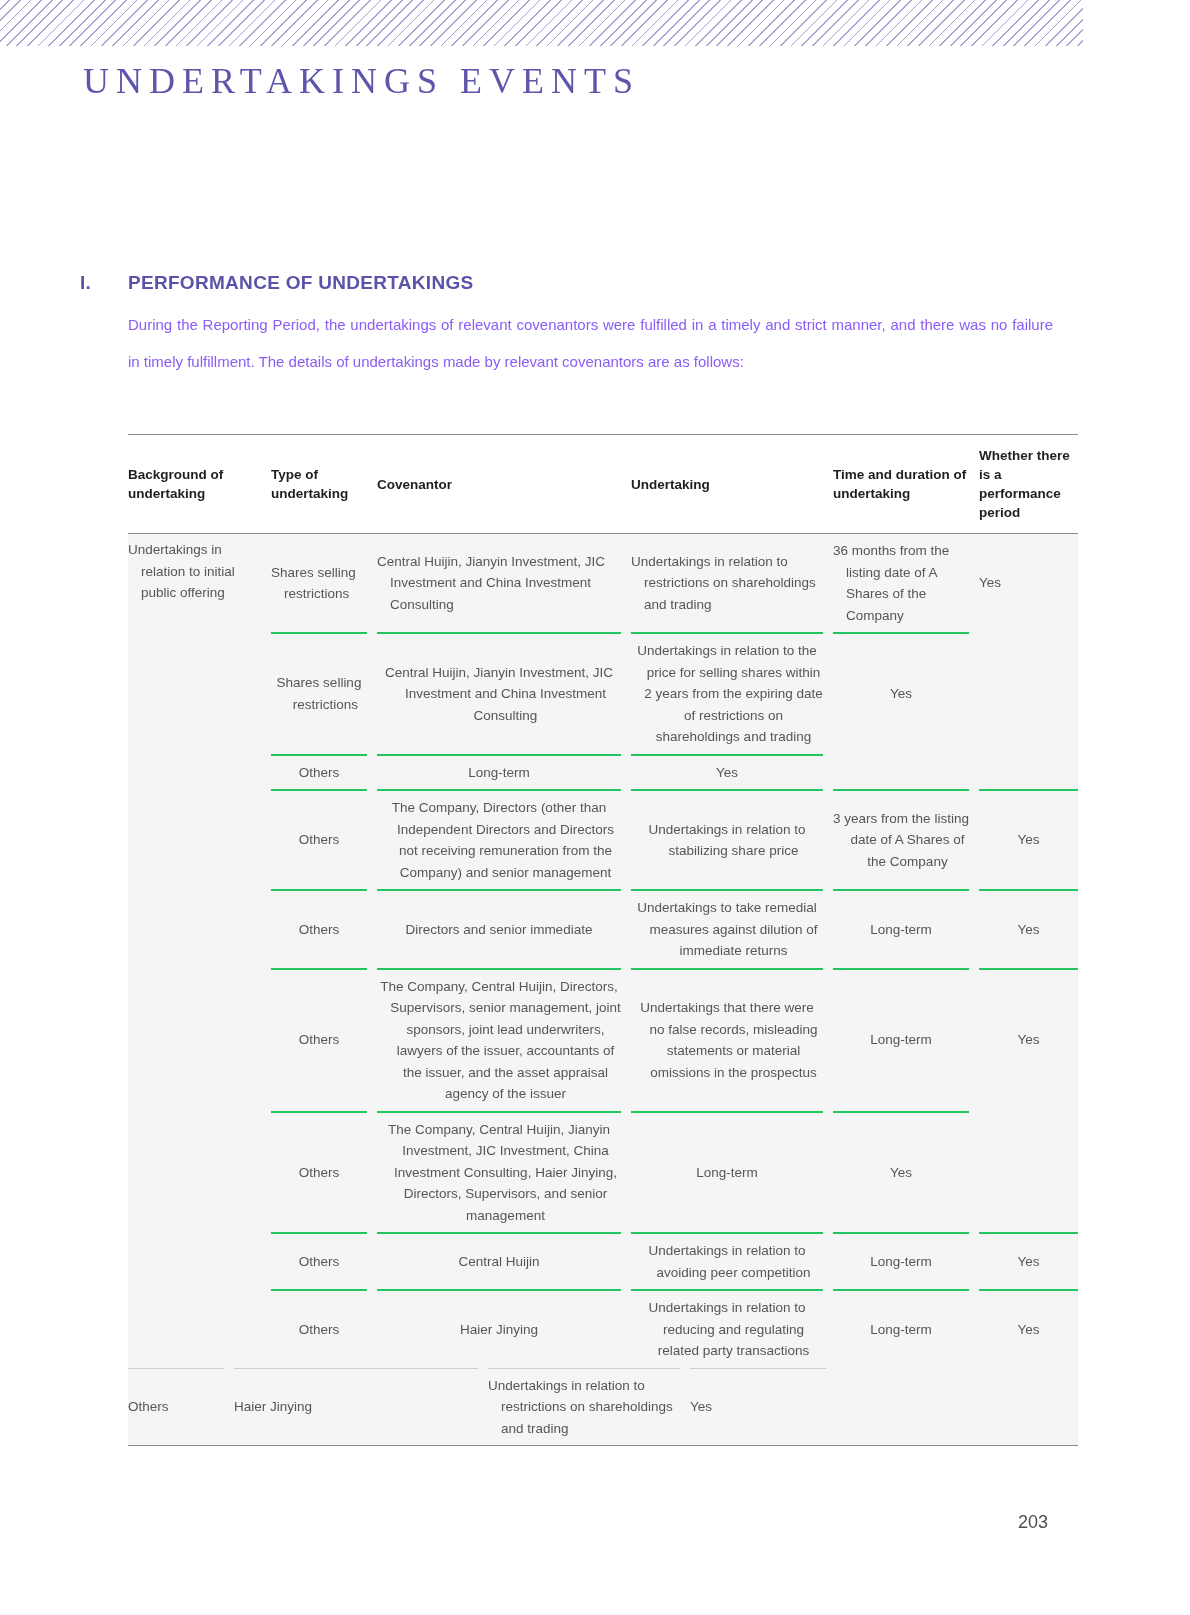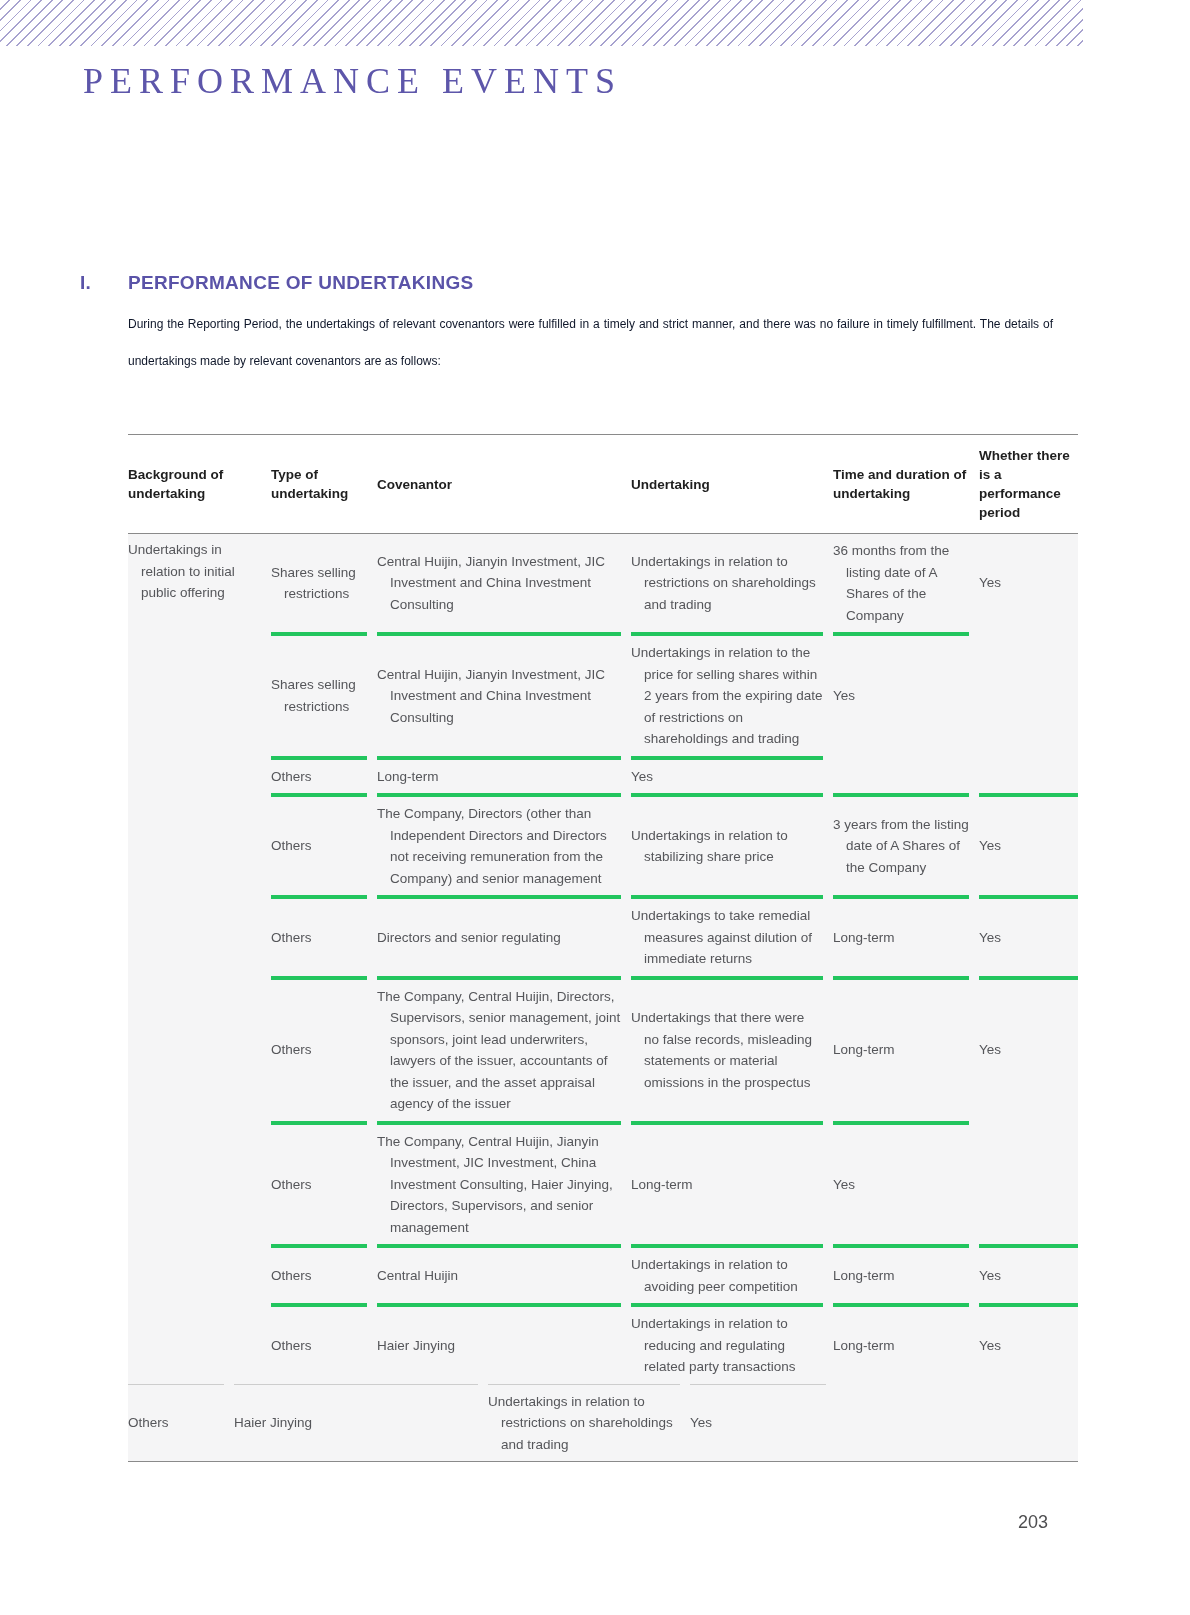--- a/index.html
+++ b/index.html
@@ -25,21 +25,21 @@
   }
   .section-heading {
     position: absolute; top: 272px; left: 80px;
     display: flex; align-items: baseline;
     color: #5a53a8; font-weight: bold; font-size: 19px;
     letter-spacing: 0.3px;
   }
   .section-number { width: 48px; flex: none; }
   .intro {
     position: absolute; top: 306px; left: 128px; width: 925px;
-    font-size: 12px; line-height: 37px; color: #0f172a;
+    font-size: 15px; line-height: 37px; color: #8b5cf6;
     text-align: justify;
   }
   .undertakings-table {
     position: absolute; top: 434px; left: 128px; width: 950px;
     font-size: 13.5px;
   }
   .thead {
     display: grid;
     grid-template-columns: 133px 96px 244px 192px 136px 99px;
     column-gap: 10px;
@@ -64,36 +64,36 @@
   .rows { flex: 1; }
   .row {
     display: grid;
     grid-template-columns: 96px 244px 192px 136px 99px;
     column-gap: 10px;
   }
   .cell {
     display: flex; flex-direction: column; justify-content: center;
     padding: 6px 0;
   }
-  .rows .row + .row > .cell { border-top: 4px solid #22c55e; }
+  .rows .row + .row > .cell { border-top: 2px solid #22c55e; text-align: center; }
   .group-other > .bgcell,
   .group-other .row > .cell { border-top: 1px solid #cdcdcd; }
   .hang { padding-left: 13px; text-indent: -13px; }
   .page-number {
     position: absolute; top: 1512px; right: 142px;
     font-family: Liberation Sans, sans-serif;
     font-size: 18px; color: #4e4e50;
   }
 </style>
 </head>
 <body>
 
 <div class="hatch-band"></div>
 
-<h1 class="doc-title">PERFORMANCE EVENTS</h1>
+<h1 class="doc-title">UNDERTAKINGS EVENTS</h1>
 
 <div class="section-heading">
   <span class="section-number">I.</span>
   <span>PERFORMANCE OF UNDERTAKINGS</span>
 </div>
 
 <p class="intro">During the Reporting Period, the undertakings of relevant covenantors were fulfilled in a timely and strict manner, and there was no failure in timely fulfillment. The details of undertakings made by relevant covenantors are as follows:</p>
 
 <div class="undertakings-table">
 
@@ -175,21 +175,21 @@
           <div class="cell">
               <div>Yes</div>
             </div>
         </div>
 
         <div class="row">
           <div class="cell">
               <div class="hang">Others</div>
             </div>
           <div class="cell">
-              <div class="hang">Directors and senior regulating</div>
+              <div class="hang">Directors and senior immediate</div>
             </div>
           <div class="cell">
               <div class="hang">Undertakings to take remedial measures against dilution of immediate returns</div>
             </div>
           <div class="cell">
               <div class="hang">Long-term</div>
             </div>
           <div class="cell">
               <div>Yes</div>
             </div>

